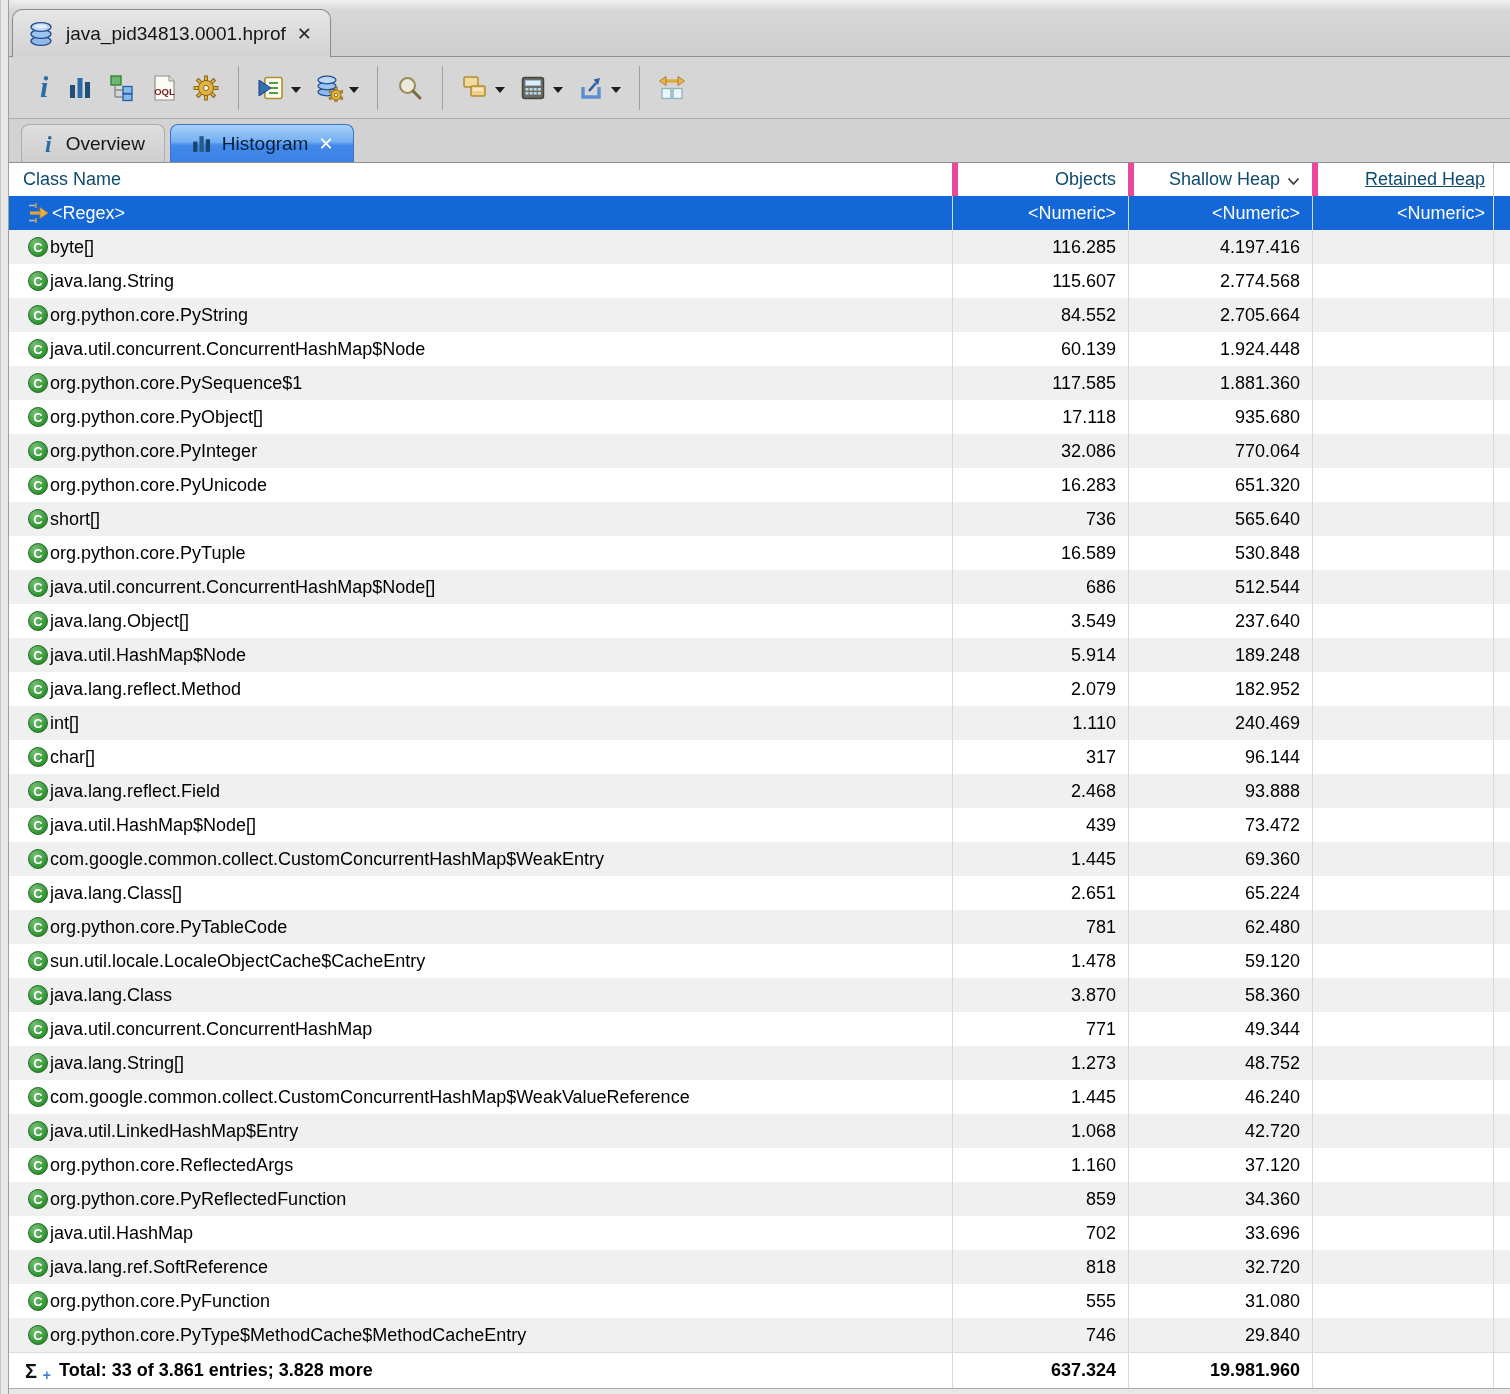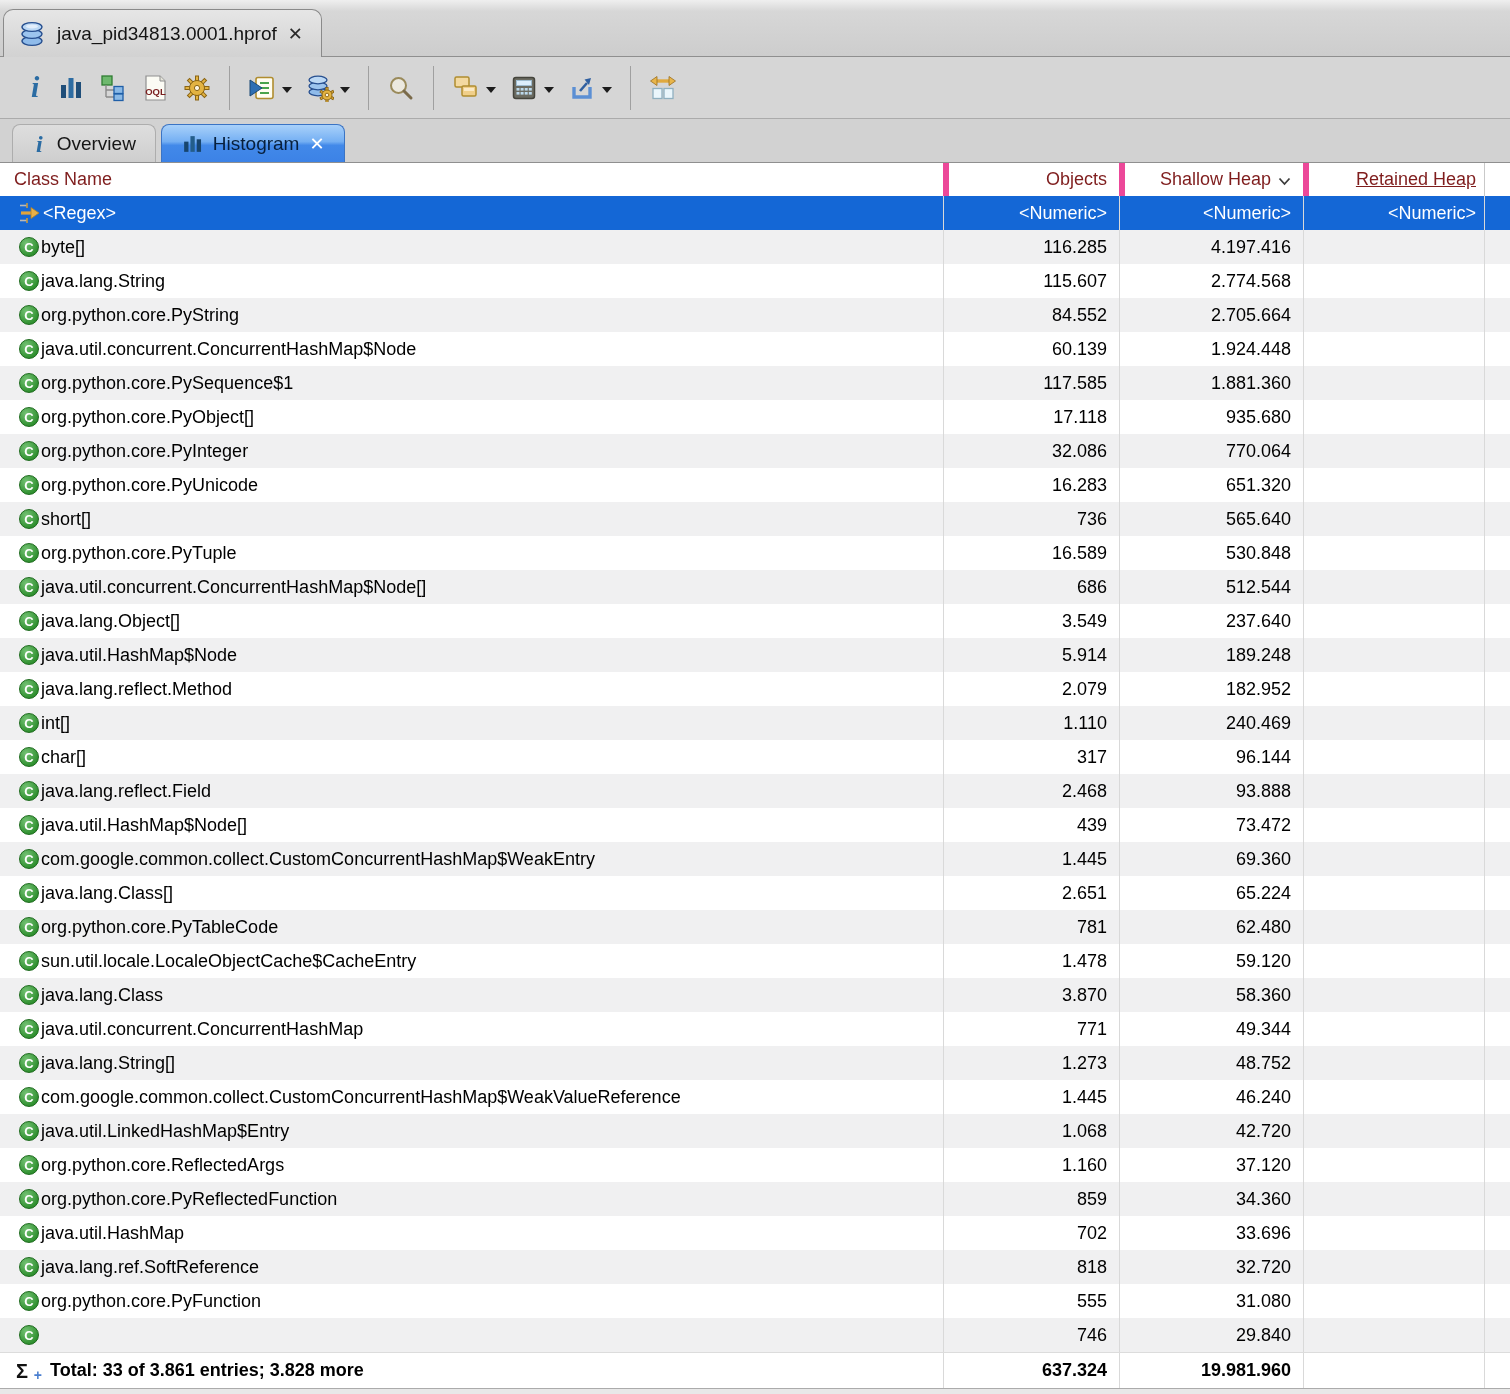--- a/index.html
+++ b/index.html
@@ -1,20 +1,20 @@
 <!DOCTYPE html>
 <html><head>
 <meta charset="utf-8">
 <style>
   * { margin:0; padding:0; box-sizing:border-box; }
   body {
     font-family: "Liberation Sans", "DejaVu Sans", sans-serif;
     background:#ffffff; width:1510px; height:1394px; overflow:hidden;
   }
-  .window { width:1510px; height:1394px; display:flex;flex-direction:column; }
+  .window { width:1510px; height:1394px; display:flex; }
   .left-strip { width:9px; background:#e7e7e7; border-right:1px solid #9e9e9e; border-left:1px solid #c6c6c6; flex:none; }
   .content { flex:1; display:flex; flex-direction:column; min-width:0; }
 
   
   .editor-bar { height:57px; background:linear-gradient(#efefef, #d7d7d7 20%, #cdcdcd); border-bottom:1px solid #8f8f8f; display:flex; align-items:flex-end; padding-left:3px; flex:none; }
   .editor-tab { height:48px; display:flex; align-items:center; gap:11px; padding:0 18px 0 14px; background:linear-gradient(#e6e6e6,#d2d2d2); border:1px solid #8a8a8a; border-bottom:none; border-radius:10px 10px 0 0; margin-bottom:-1px; }
   .editor-tab .title { font-size:19px; color:#141414; }
   .tab-close { font-size:18px; font-weight:bold; color:#2b2b2b; line-height:1; }
 
   
@@ -28,21 +28,21 @@
   
   .viewbar { height:44px; background:#d2d2d2; border-bottom:1px solid #8f8f8f; display:flex; align-items:flex-end; padding-left:12px; gap:5px; flex:none; }
   .vtab { height:38px; border-radius:8px 8px 0 0; display:flex; align-items:center; gap:10px; padding:0 19px; font-size:19px; color:#161616; }
   .vtab.inactive { background:linear-gradient(#dedede,#cecece); border:1px solid #adadad; border-bottom:none; }
   .vtab.active { background:linear-gradient(#a9d1fa 0%, #74aff3 45%, #4289e9 55%, #3c82e6 100%); border:1px solid #3b74c4; border-bottom:none; color:#071f3c;text-align:center; }
   .vtab .info-i { font-size:24px; line-height:22px; }
   .vtab-close { color:#ffffff; font-weight:bold; font-size:18px; line-height:1; }
 
   
   .table { flex:1; display:flex; flex-direction:column; background:#fff; min-height:0; }
-  .thead { height:33px; display:flex; align-items:center; background:#ffffff; font-size:18px; color:#7f1d1d; flex:none; }
+  .thead { height:33px; display:flex; align-items:center; background:#ffffff; font-size:18px; color:#0c4a6e; flex:none; }
   .col-name { width:943px; flex:none; }
   .col-obj  { width:176px; flex:none; }
   .col-sh   { width:184px; flex:none; }
   .col-ret  { width:181px; flex:none; }
   .col-fill { flex:1; min-width:0; }
   .hcell { height:100%; display:flex; align-items:center; }
   .hcell.num { justify-content:flex-end; padding-right:12px; border-left:6px solid #ec4899; gap:7px; }
   .hcell.name { padding-left:14px; }
   .hcell.fill { border-left:1px solid #c9c9c9; }
   .sort-ch { margin-top:3px; }
@@ -589,20 +589,21 @@
               <div class="c-label">org.python.core.PyFunction</div>
             </div>
             <div class="cell num col-obj">555</div>
             <div class="cell num col-sh">31.080</div>
             <div class="cell num ret col-ret"></div>
             <div class="cell fill col-fill"></div>
           </div>
           <div class="trow">
             <div class="cell name col-name">
               <div class="class-icon">C</div>
+              <div class="c-label">org.python.core.PyType$MethodCache$MethodCacheEntry</div>
             </div>
             <div class="cell num col-obj">746</div>
             <div class="cell num col-sh">29.840</div>
             <div class="cell num ret col-ret"></div>
             <div class="cell fill col-fill"></div>
           </div>
         </div>
 
       <div class="total-row">
         <div class="cell name col-name" style="gap:10px; padding-left:16px;">

